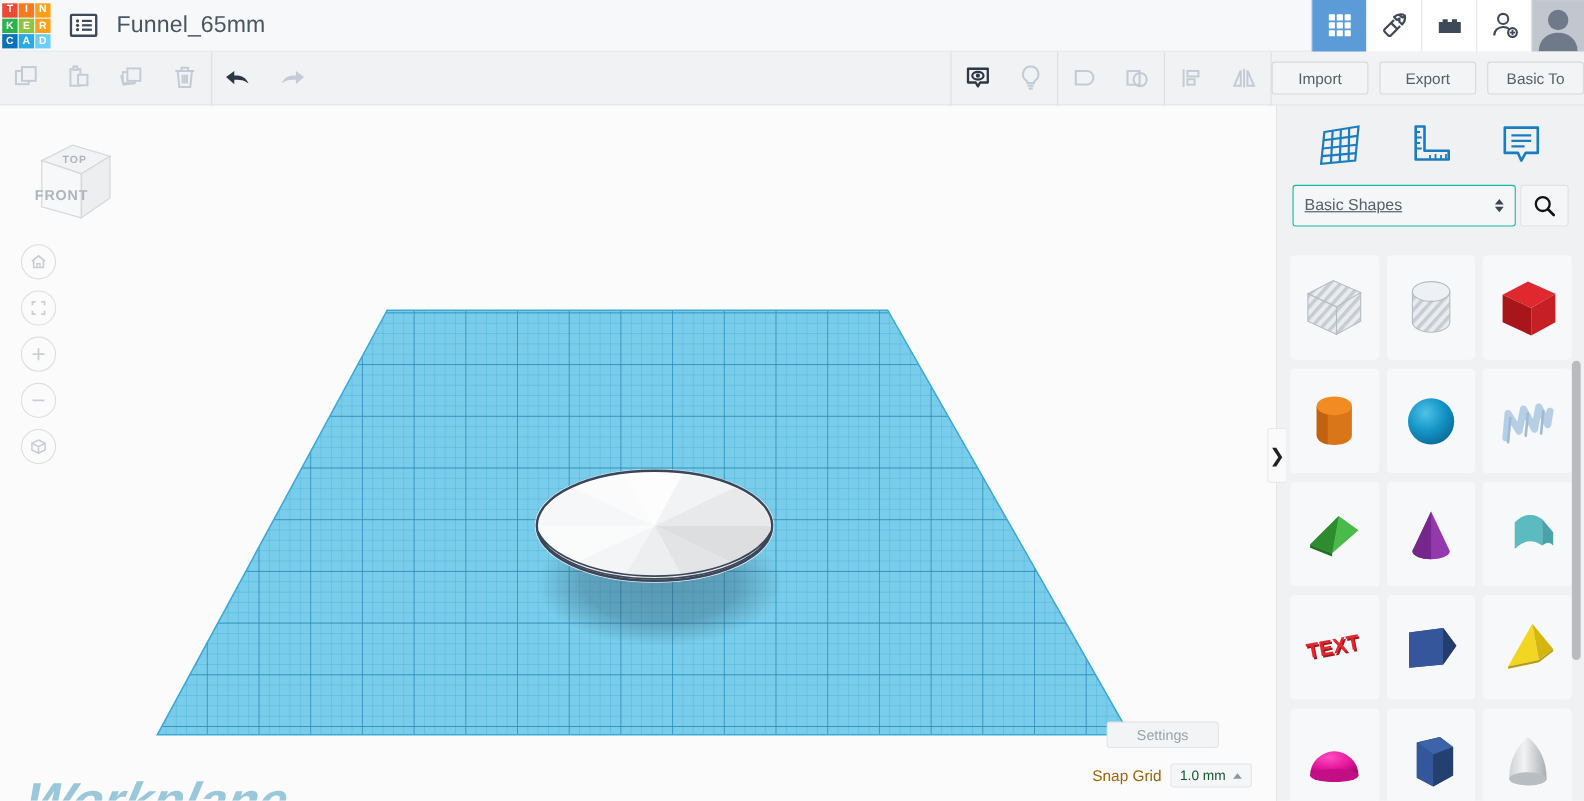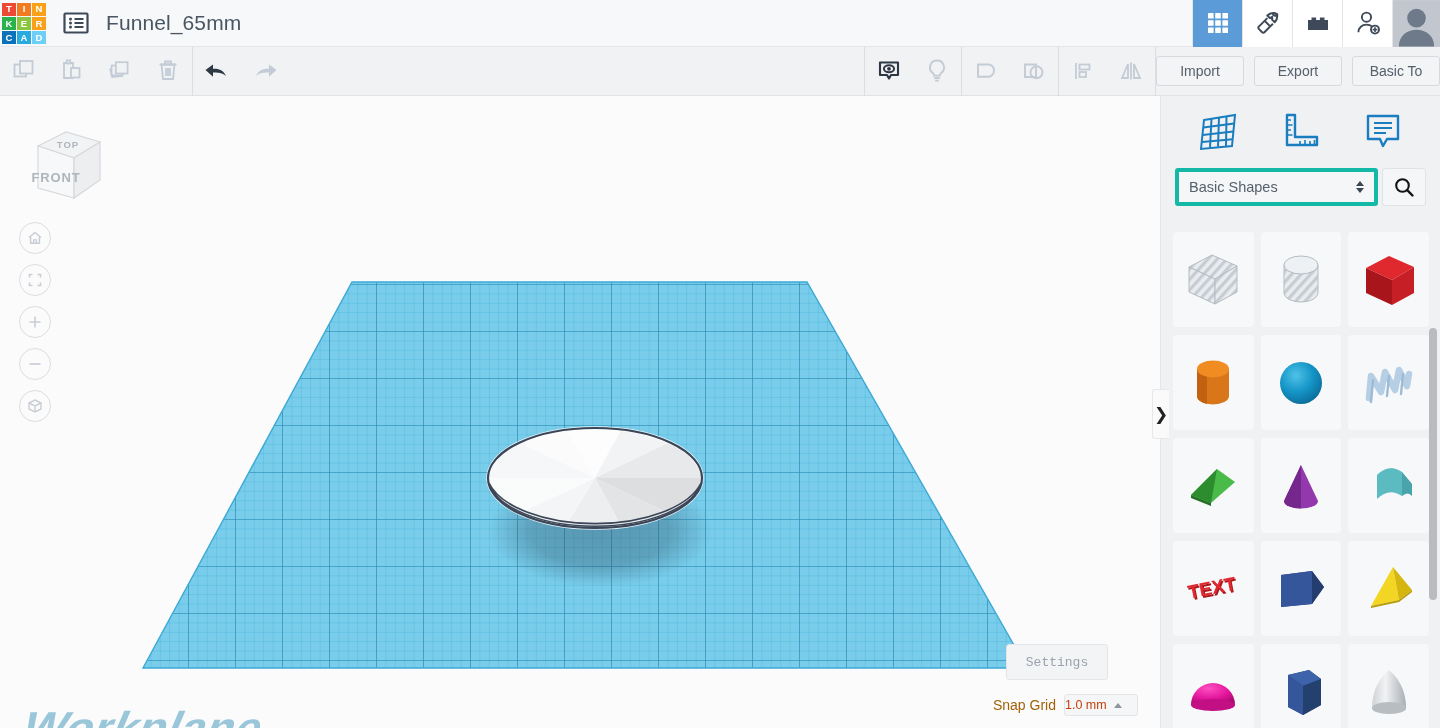--- a/index.html
+++ b/index.html
@@ -89,36 +89,36 @@
     border: 1px solid #dcdee1; background: #fbfbfc;
     display: flex; align-items: center; justify-content: center; cursor: pointer;
   }
 
   
   .workplane { position: absolute; left: 0; top: 0; width: 1160px; height: 632px; pointer-events: none; }
 
   
   .settings-btn {
     position: absolute; right: 52px; bottom: 48px;
-    width: 102px; height: 36px; background: #f3f4f6;
+    width: 102px; height: 24px; background: #f3f4f6;
     border: 1px solid #e2e4e7; border-radius: 3px;
     font-size: 13px; color: #9aa3ad; cursor: pointer;
     display: flex; align-items: center; justify-content: center;
-    font-family: Liberation Mono, monospace;
+    font-family: Liberation Sans, sans-serif;
   }
   .snapgrid-row {
     position: absolute; right: 22px; bottom: 12px;
     display: flex; align-items: center; gap: 8px;
   }
   .snapgrid-label { font-size: 14px; color: #a16207; }
   .snapgrid-select {
     width: 74px; height: 22px; background: #f5f6f7;
     border: 1px solid #e2e4e7; border-radius: 3px;
-    font-size: 12.5px; color: #c2410c; cursor: pointer;
-    display: flex; align-items: center; justify-content: flex-start; gap: 7px;
+    font-size: 12.5px; color: #14532d; cursor: pointer;
+    display: flex; align-items: center; justify-content: center; gap: 7px;
     font-family: "Liberation Sans", sans-serif;
   }
   .caret-up {
     width: 0; height: 0; border-left: 4px solid transparent;
     border-right: 4px solid transparent; border-bottom: 5px solid #8d959e;
   }
 
   
   .collapse-handle {
     position: absolute; left: 1152px; top: 389px;
@@ -136,22 +136,22 @@
     background: #f0f1f3; border-left: 1px solid #e3e5e8;
   }
   .panel-tabs {
     display: flex; align-items: center; justify-content: space-around;
     height: 72px; padding: 0 16px;
   }
   .panel-tab { width: 58px; height: 50px; display: flex; align-items: center; justify-content: center; cursor: pointer; }
   .panel-search-row { display: flex; align-items: center; gap: 4px; padding: 0 14px; }
   .sel-wrap {
     flex: 1 1 auto; height: 38px; background: #f5f6f7;
-    border: 4px solid #14b8a6; border-radius: 3px;
-    display: flex; align-items: center; padding: 0 10px; cursor: pointer;
+    border: 1px solid #14b8a6; border-radius: 3px;
+    display: flex; align-items: center; padding: 0 10px; cursor: pointer; text-decoration: underline;
   }
   .sel-label { flex: 1; font-size: 14.5px; color: #55606d; }
   .sel-arrows { display: flex; flex-direction: column; gap: 2px; }
   .ar-up { width: 0; height: 0; border-left: 4px solid transparent; border-right: 4px solid transparent; border-bottom: 5px solid #3b4654; }
   .ar-dn { width: 0; height: 0; border-left: 4px solid transparent; border-right: 4px solid transparent; border-top: 5px solid #3b4654; }
   .search-btn {
     width: 44px; height: 38px; background: #f5f6f7;
     border: 1px solid #e0e2e5; border-radius: 3px;
     display: flex; align-items: center; justify-content: center; cursor: pointer;
   }

